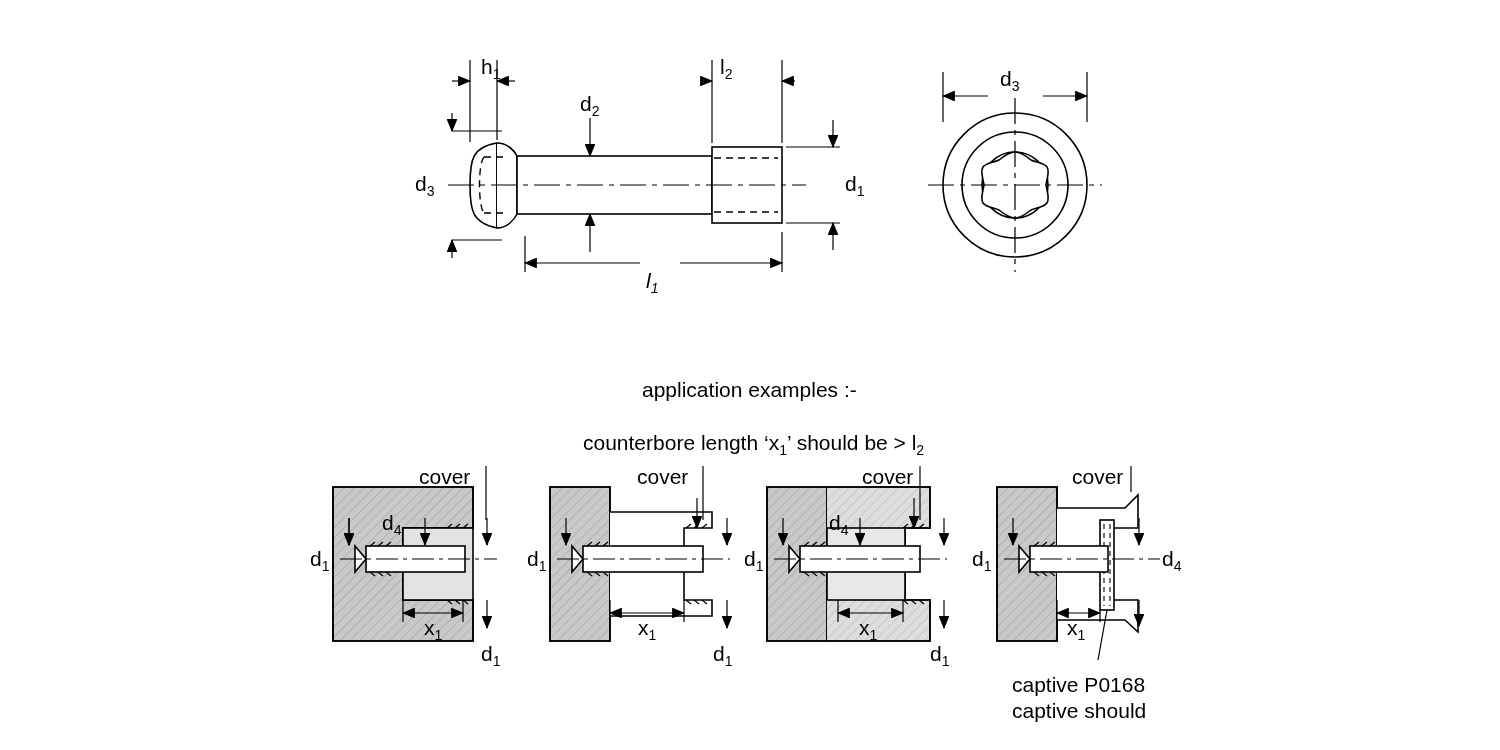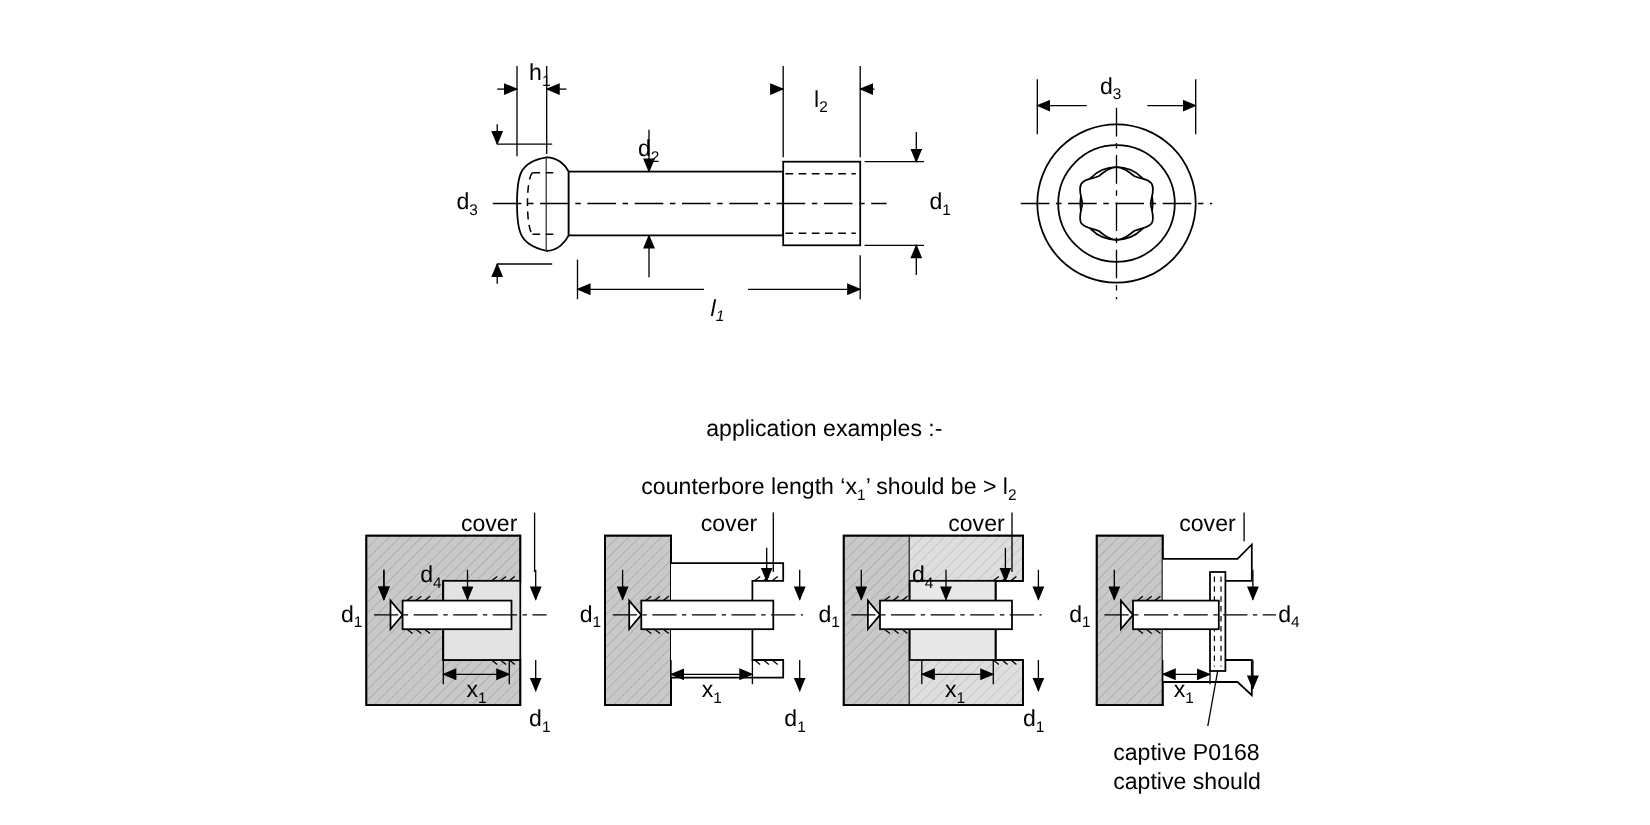--- a/index.html
+++ b/index.html
@@ -346,22 +346,22 @@
 
         <g stroke-width="1.2">
           <line x1="1107" y1="610" x2="1098" y2="660"></line>
         </g>
       </g>
 
     </g>
   </svg>
 
   <div class="lbl" style="left:481px; top:56px;"><span>h</span><sub>1</sub></div>
-  <div class="lbl" style="left:580px; top:93px;margin-top:32px;"><span>d</span><sub>2</sub></div>
-  <div class="lbl" style="left:740px; top:56px;margin-top:24px;"><span>l</span><sub>2</sub></div>
+  <div class="lbl" style="left:580px; top:93px;"><span>d</span><sub>2</sub></div>
+  <div class="lbl" style="left:720px; top:56px;"><span>l</span><sub>2</sub></div>
   <div class="lbl" style="left:415px; top:173px;"><span>d</span><sub>3</sub></div>
   <div class="lbl" style="left:845px; top:173px;"><span>d</span><sub>1</sub></div>
   <div class="lbl" style="left:646px; top:270px;font-style:italic;"><span>l</span><sub>1</sub></div>
 
   <div class="lbl" style="left:1000px; top:68px;"><span>d</span><sub>3</sub></div>
 
   <div class="note" style="left:642px; top:378px;"><span>application examples :-</span></div>
   <div class="note" style="left:583px; top:431px;"><span>counterbore length ‘x</span><sub>1</sub><span>’ should be  &gt; l</span><sub>2</sub></div>
 
   <div class="lbl" style="left:419px; top:466px;"><span>cover</span></div>

